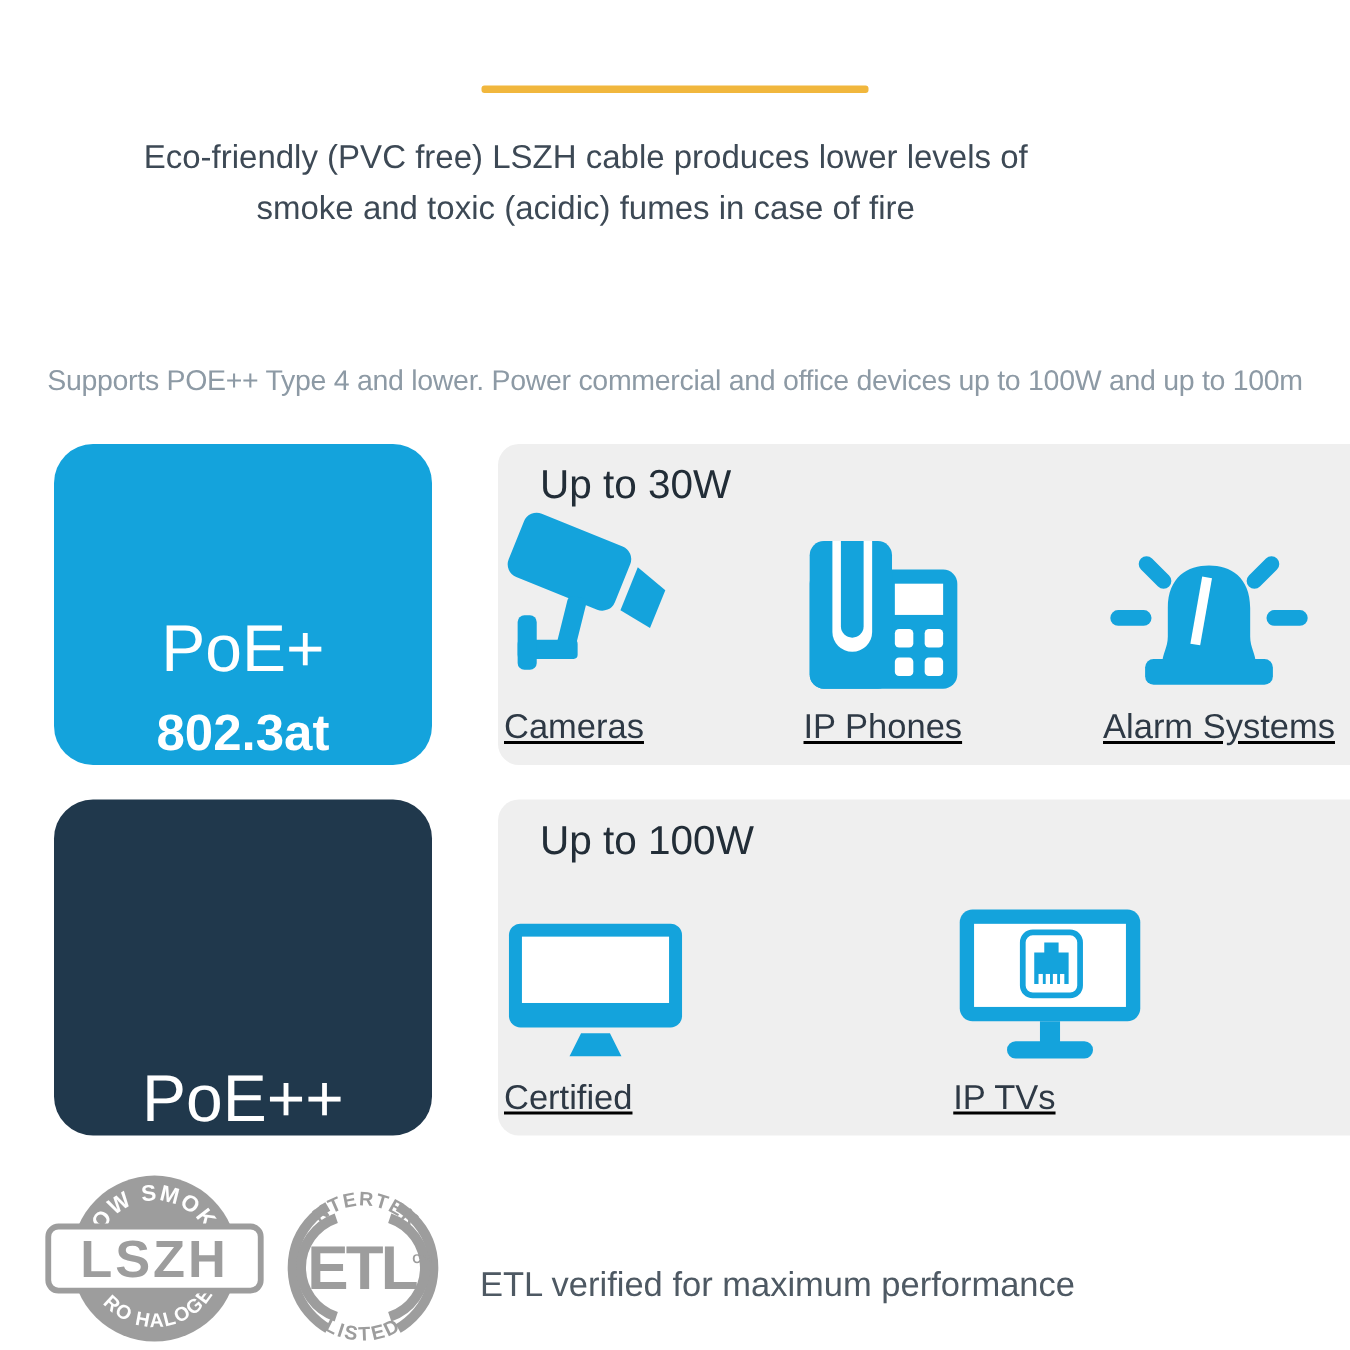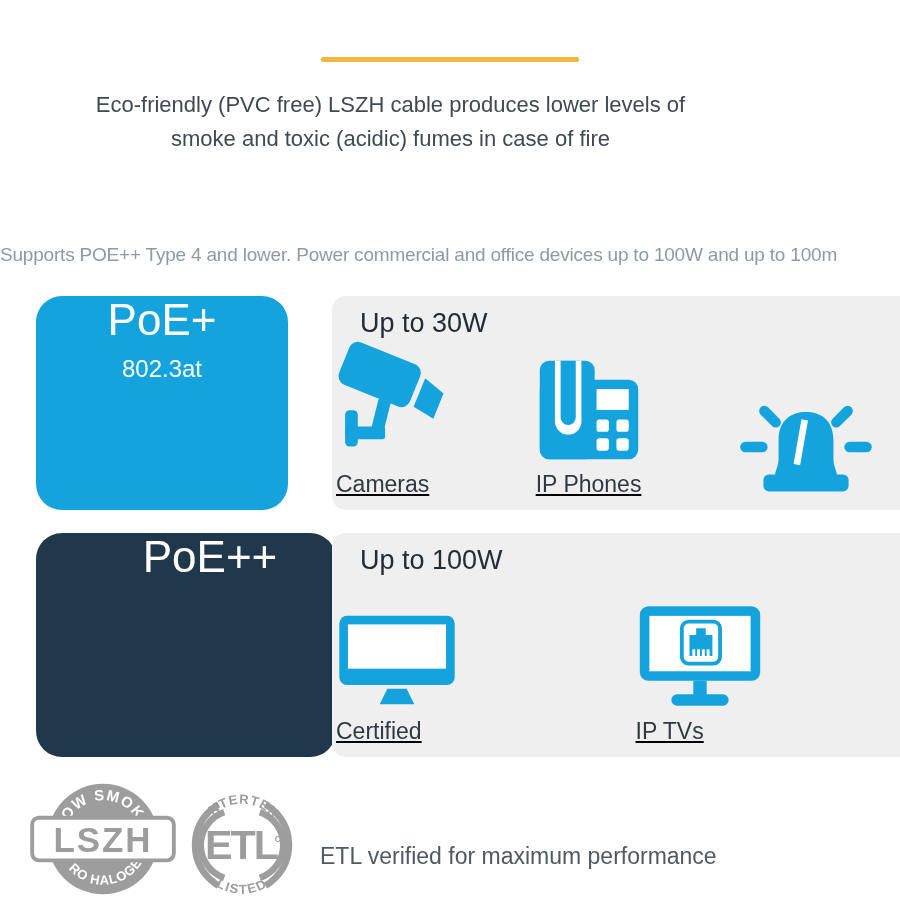--- a/index.html
+++ b/index.html
@@ -27,36 +27,36 @@
   }
   .underline{
     position:absolute;top:57px;left:50%;transform:translateX(-50%);
     width:258px;height:5px;background:var(--underline-yellow);border-radius:2px;
   }
   .subtitle{
     position:absolute;top:88px;left:0;width:781px;text-align:center;
     font-size:22px;font-weight:300;color:var(--body-text);line-height:34px;
   }
   .intro{
-    position:absolute;top:244px;left:0;width:900px;
+    position:absolute;top:244px;left:0;width:900px;text-align:center;
     font-size:19px;font-weight:300;color:var(--muted-text);letter-spacing:-0.2px;
   }
   
   .row{position:absolute;left:0;width:900px;}
   .row-1{top:296px;height:214px;}
   .row-2{top:533px;height:224px;}
   .poe-box{
     position:absolute;left:36px;top:0;width:252px;height:100%;
     border-radius:26px;color:#fff;display:flex;flex-direction:column;
-    align-items:center;justify-content:flex-start;
+    align-items:center;justify-content:flex-end;
   }
   .poe-box.blue{background:var(--accent);}
-  .poe-box.dark{background:var(--dark-navy);padding-left:48px;}
+  .poe-box.dark{background:var(--dark-navy);}
   .poe-title{font-size:44px;font-weight:300;line-height:1.1;}
-  .poe-sub{font-size:24px;font-weight:400;line-height:1.25;margin-top:10px;text-align:center;}
+  .poe-sub{font-size:34px;font-weight:700;line-height:1.25;margin-top:10px;text-align:center;}
   .poe-sub .sub-line{display:block;}
   .panel{
     position:absolute;left:300px;top:0;width:607px;height:100%;
     background:var(--panel-gray);border-radius:14px;margin-left:32px;
   }
   .panel-heading{
     position:absolute;top:12px;left:28px;font-size:27px;font-weight:400;color:#222D37;
   }
   .device-row{
     position:absolute;left:4px;right:4px;top:46px;bottom:4px;display:flex;
@@ -139,20 +139,21 @@
             <svg width="142" height="104" viewBox="0 0 150 108" aria-hidden="true">
               <line class="dash" x1="31" y1="17" x2="43" y2="29"></line>
               <line class="dash" x1="11" y1="55" x2="29" y2="55"></line>
               <line class="dash" x1="119" y1="17" x2="107" y2="29"></line>
               <line class="dash" x1="121" y1="55" x2="139" y2="55"></line>
               <path class="f-a" d="M42,88 C42,80 46,76 46,68 L46,48 C46,26 60,18 75,18 C90,18 104,26 104,48 L104,68 C104,76 108,80 108,88 Z"></path>
               <rect class="f-w" x="66" y="26" width="7" height="48" transform="rotate(10 69 50)"></rect>
               <rect class="f-a" x="30" y="84" width="90" height="18" rx="6"></rect>
             </svg>
           </div>
+          <div class="device-label">Alarm Systems</div>
         </div>
       </div>
     </div>
   </div>
 
   <div class="row row-2">
     <div class="poe-box dark">
       <div class="poe-title">PoE++</div>
     </div>
     <div class="panel">

